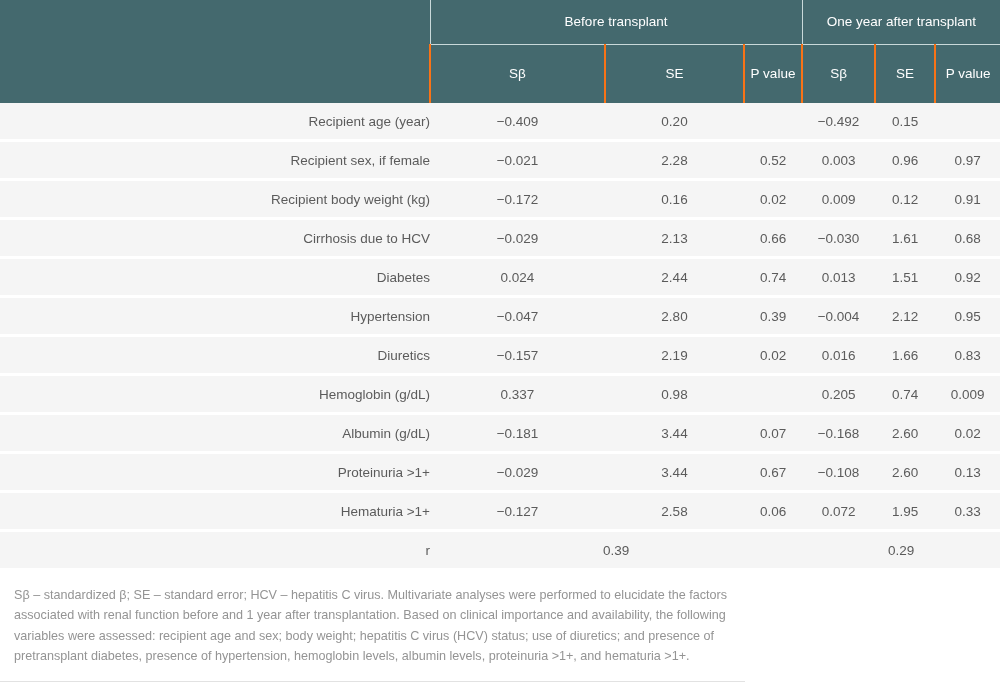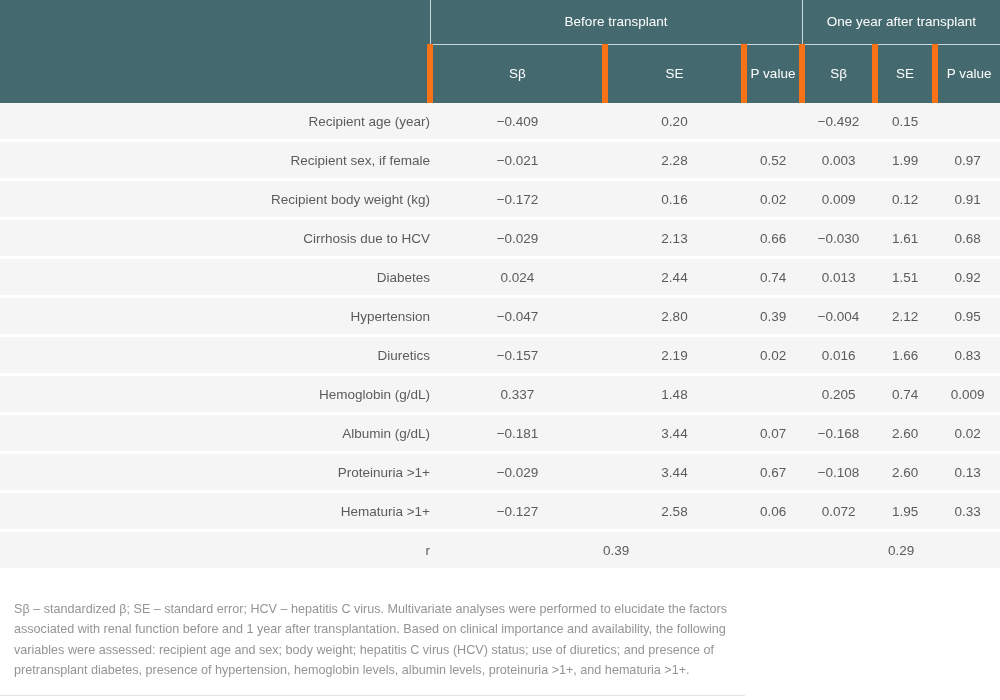--- a/index.html
+++ b/index.html
@@ -39,21 +39,21 @@
     background: #44696e;
     border: none;
   }
   th.group {
     height: 44px;
     border-left: 1px solid #c9d9da;
     border-bottom: 1px solid #c9d9da;
   }
   th.sub {
     height: 58px;
-    border-left: 6px solid #f97316;
+    border-left: 2px solid #f97316;
     margin-left: 20px;
   }
 
   
   table.stats tbody td {
     background: #f5f5f5;
     border-bottom: 3px solid #ffffff;
     color: #5b5b5b;
     font-size: 13.5px;
     height: 36px;
@@ -66,21 +66,21 @@
   }
   td.num {
     text-align: center;
   }
   tr.r-row td {
     border-bottom: none;
   }
 
   
   .footnote {
-    margin: 28px 0 0 0;
+    margin: 14px 0 0 0;
     padding: 0 22px 0 14px;
     color: #949494;
     font-size: 12.6px;
     line-height: 1.62;
     max-width: 720px;
   }
   .bottom-rule {
     margin-top: 14px;
     width: 745px;
     height: 1px;
@@ -125,21 +125,21 @@
           <td class="num">−0.492</td>
           <td class="num">0.15</td>
           <td class="num"></td>
         </tr>
         <tr>
           <td class="label">Recipient sex, if female</td>
           <td class="num">−0.021</td>
           <td class="num">2.28</td>
           <td class="num">0.52</td>
           <td class="num">0.003</td>
-          <td class="num">1.99</td>
+          <td class="num">0.96</td>
           <td class="num">0.97</td>
         </tr>
         <tr>
           <td class="label">Recipient body weight (kg)</td>
           <td class="num">−0.172</td>
           <td class="num">0.16</td>
           <td class="num">0.02</td>
           <td class="num">0.009</td>
           <td class="num">0.12</td>
           <td class="num">0.91</td>
@@ -176,21 +176,21 @@
           <td class="num">−0.157</td>
           <td class="num">2.19</td>
           <td class="num">0.02</td>
           <td class="num">0.016</td>
           <td class="num">1.66</td>
           <td class="num">0.83</td>
         </tr>
         <tr>
           <td class="label">Hemoglobin (g/dL)</td>
           <td class="num">0.337</td>
-          <td class="num">1.48</td>
+          <td class="num">0.98</td>
           <td class="num"></td>
           <td class="num">0.205</td>
           <td class="num">0.74</td>
           <td class="num">0.009</td>
         </tr>
         <tr>
           <td class="label">Albumin (g/dL)</td>
           <td class="num">−0.181</td>
           <td class="num">3.44</td>
           <td class="num">0.07</td>

